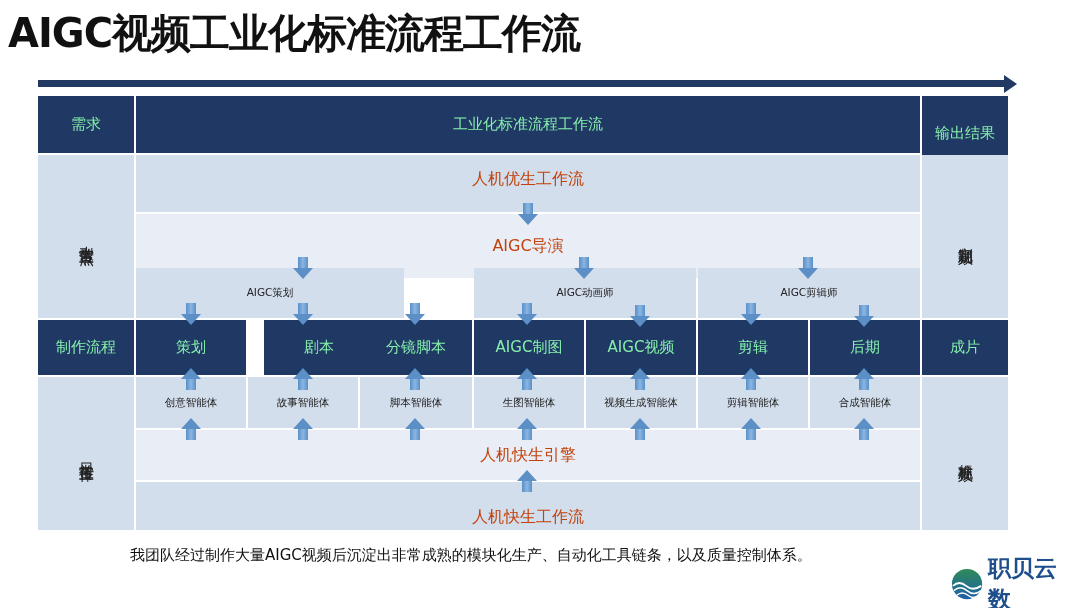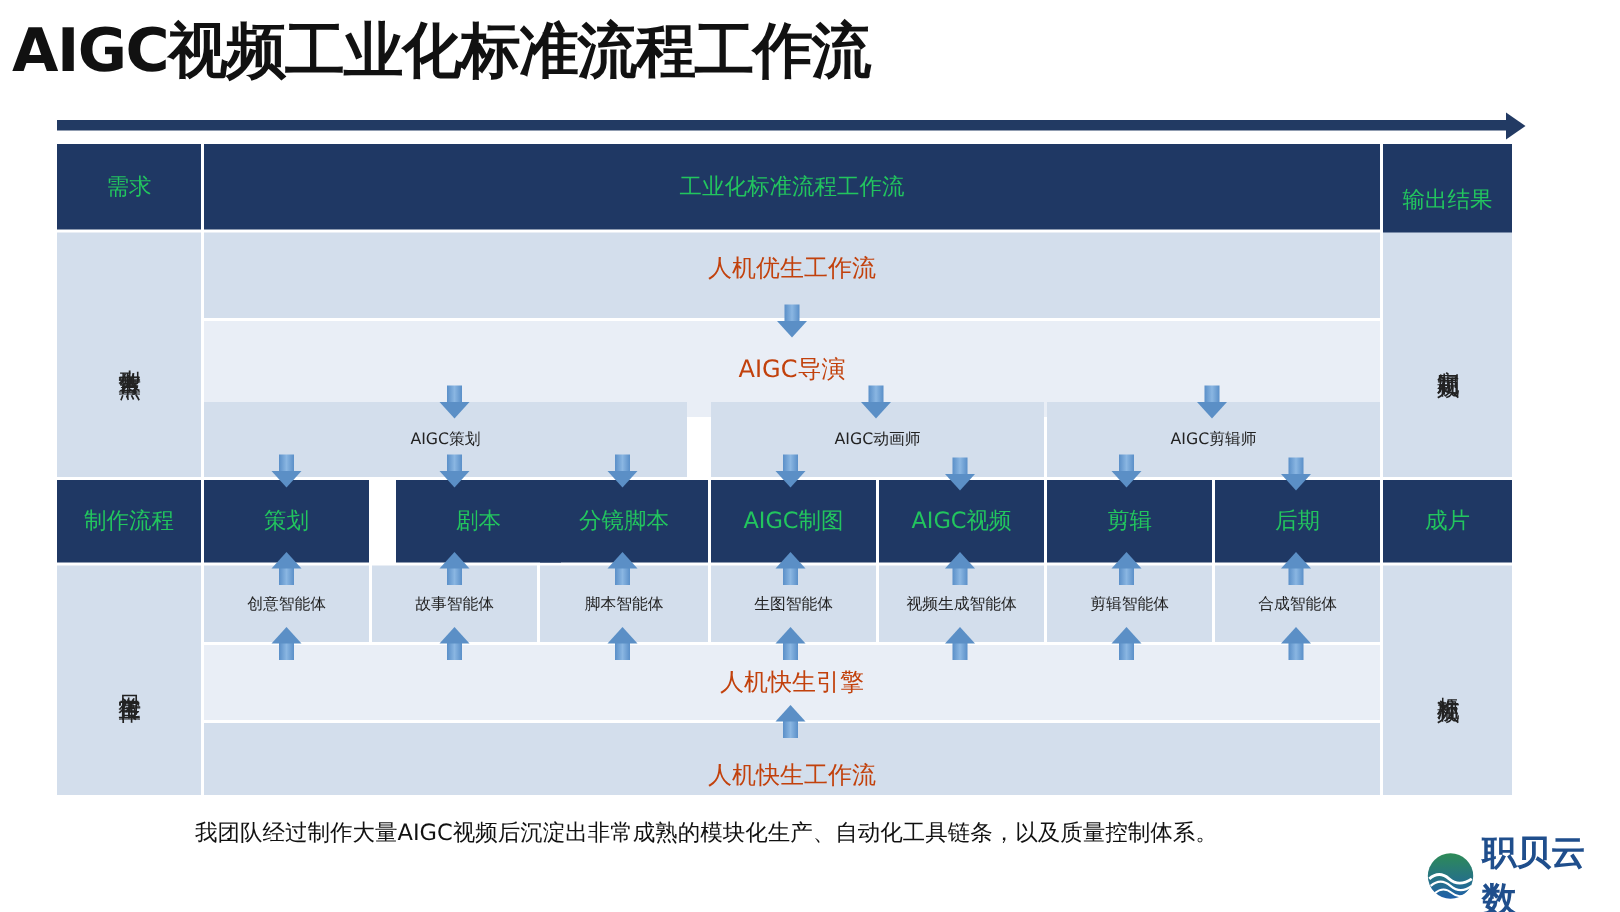--- a/index.html
+++ b/index.html
@@ -2,21 +2,21 @@
 <html><head>
 <meta charset="utf-8">
 <style>
   html, body { margin:0; padding:0; }
   body { width:1080px; height:608px; background:#ffffff; position:relative; overflow:hidden;
          font-family:"DejaVu Sans","Liberation Sans",sans-serif; color:#222; }
   .abs { position:absolute; box-sizing:border-box; }
   .title { left:8px; top:6px; font-size:40px; font-weight:bold; color:#111; letter-spacing:-1px; white-space:nowrap; }
   .timeline-bar { left:38px; top:80px; width:966px; height:7px; background:#223a63; }
   .timeline-head { left:1004px; top:75px; width:0; height:0; border-top:9px solid transparent; border-bottom:9px solid transparent; border-left:13px solid #223a63; }
-  .dark { background:#1f3864; color:#22c55e; display:flex; align-items:center; justify-content:center; font-size:15px; }
+  .dark { background:#1f3864; color:#86efac; display:flex; align-items:center; justify-content:center; font-size:15px; }
   .light { background:#d3deec; display:flex; align-items:center; justify-content:center; }
   .lighter { background:#e9eef6; display:flex; align-items:center; justify-content:center; }
   .vert { writing-mode:vertical-rl; text-orientation:upright; font-size:15px; letter-spacing:1px; color:#222; }
   .big { font-size:16px; color:#c2410c; }
   .small { font-size:10.5px; color:#222; }
   .arrow-d, .arrow-u { position:absolute; width:20px; height:22px; }
   .arrow-d::before, .arrow-u::before { content:""; position:absolute; left:5px; width:10px; height:12px;
          background:linear-gradient(90deg,#5a8fc8,#8ab6e2,#5a8fc8); }
   .arrow-d::after, .arrow-u::after { content:""; position:absolute; left:0; width:0; height:0;
          border-left:10px solid transparent; border-right:10px solid transparent; }
@@ -51,21 +51,21 @@
 <div class="abs light" style="left:922px;top:155px;width:86px;height:163px;">
   <span class="vert">定制视频</span>
 </div>
 <div class="abs dark" style="left:922px;top:320px;width:86px;height:55px;">成片</div>
 <div class="abs light" style="left:922px;top:377px;width:86px;height:153px;">
   <span class="vert">标准视频</span>
 </div>
 
 <div class="abs light big" style="left:136px;top:155px;width:784px;height:57px;padding-bottom:8px;">人机优生工作流</div>
 <div class="abs lighter big" style="left:136px;top:214px;width:784px;height:64px;">AIGC导演</div>
-<div class="abs light small" style="left:136px;top:268px;width:322px;height:50px;">AIGC策划</div>
+<div class="abs light small" style="left:136px;top:268px;width:268px;height:50px;">AIGC策划</div>
 <div class="abs light small" style="left:474px;top:268px;width:222px;height:50px;">AIGC动画师</div>
 <div class="abs light small" style="left:698px;top:268px;width:222px;height:50px;">AIGC剪辑师</div>
 
 <div class="abs dark" style="left:136px;top:320px;width:110px;height:55px;">策划</div>
 <div class="abs dark" style="left:248px;top:320px;width:110px;height:55px;margin-left:16px;">剧本</div>
 <div class="abs dark" style="left:360px;top:320px;width:112px;height:55px;">分镜脚本</div>
 <div class="abs dark" style="left:474px;top:320px;width:110px;height:55px;">AIGC制图</div>
 <div class="abs dark" style="left:586px;top:320px;width:110px;height:55px;">AIGC视频</div>
 <div class="abs dark" style="left:698px;top:320px;width:110px;height:55px;">剪辑</div>
 <div class="abs dark" style="left:810px;top:320px;width:110px;height:55px;">后期</div>

